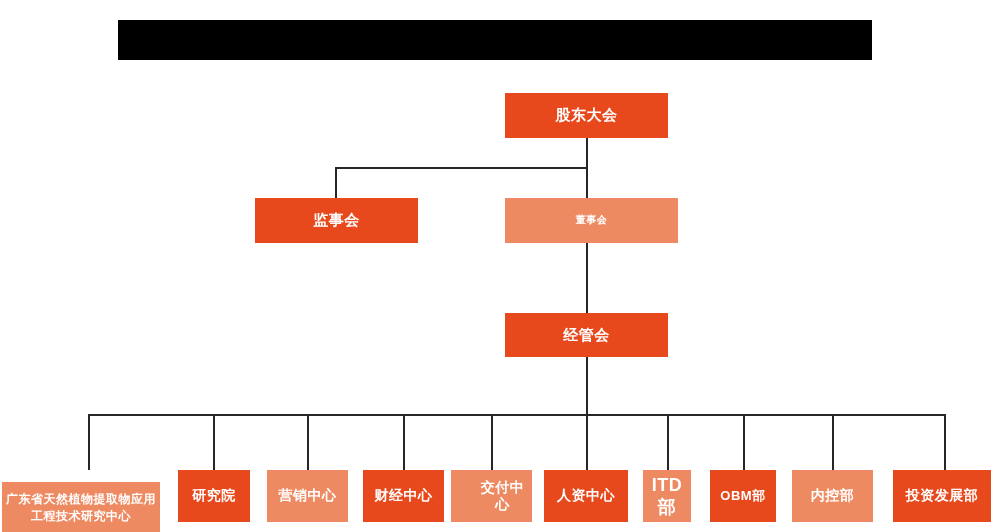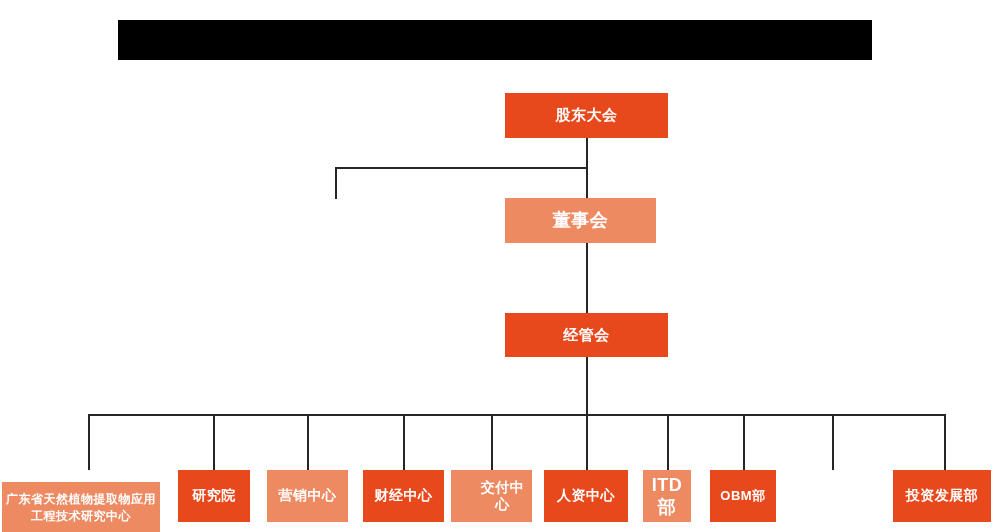--- a/index.html
+++ b/index.html
@@ -84,22 +84,25 @@
   <div class="line v" style="left:586px; top:414px; height:56px;"></div>
   <div class="line v" style="left:667px; top:414px; height:56px;"></div>
   <div class="line v" style="left:743px; top:414px; height:56px;"></div>
   <div class="line v" style="left:832px; top:414px; height:56px;"></div>
   <div class="line v" style="left:944px; top:414px; height:56px;"></div>
 
   <div class="node dark" style="left:505px; top:93px; width:163px; height:45px; font-size:15px;">
     <span class="node-label">股东大会</span>
   </div>
 
+  <div class="node dark" style="left:255px; top:198px; width:163px; height:45px; font-size:15px;">
+    <span class="node-label">监事会</span>
+  </div>
 
-  <div class="node light" style="left:505px; top:198px; width:151px; height:45px; font-size:18px;">
+  <div class="node light" style="left:505px; top:198px; width:173px; height:45px; font-size:10px;">
     <span class="node-label">董事会</span>
   </div>
 
   <div class="node dark" style="left:505px; top:313px; width:163px; height:44px; font-size:15px;">
     <span class="node-label">经管会</span>
   </div>
 
   <div class="node light" style="left:2px; top:482px; width:158px; height:52px; font-size:12px; line-height:1.4;">
     <span class="node-label">广东省天然植物提取物应用工程技术研究中心</span>
   </div>
@@ -125,18 +128,21 @@
   </div>
 
   <div class="node light" style="left:643px; top:470px; width:48px; height:52px; font-size:18px;">
     <span class="node-label">ITD部</span>
   </div>
 
   <div class="node dark" style="left:710px; top:470px; width:66px; height:52px; font-size:13px;">
     <span class="node-label">OBM部</span>
   </div>
 
+  <div class="node light" style="left:792px; top:470px; width:81px; height:52px; font-size:14px;">
+    <span class="node-label">内控部</span>
+  </div>
 
   <div class="node dark" style="left:893px; top:470px; width:98px; height:52px; font-size:14px;justify-content:flex-end;">
     <span class="node-label">投资发展部</span>
   </div>
 
 </div>
 
 </body></html>

